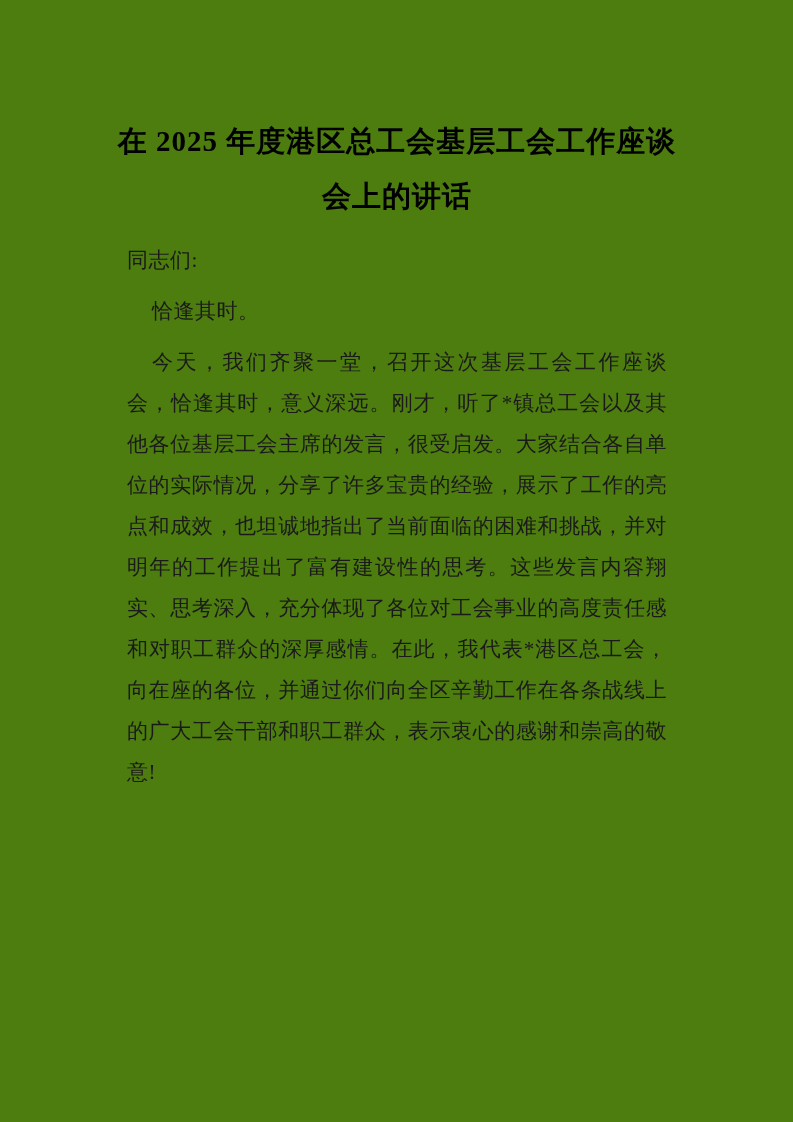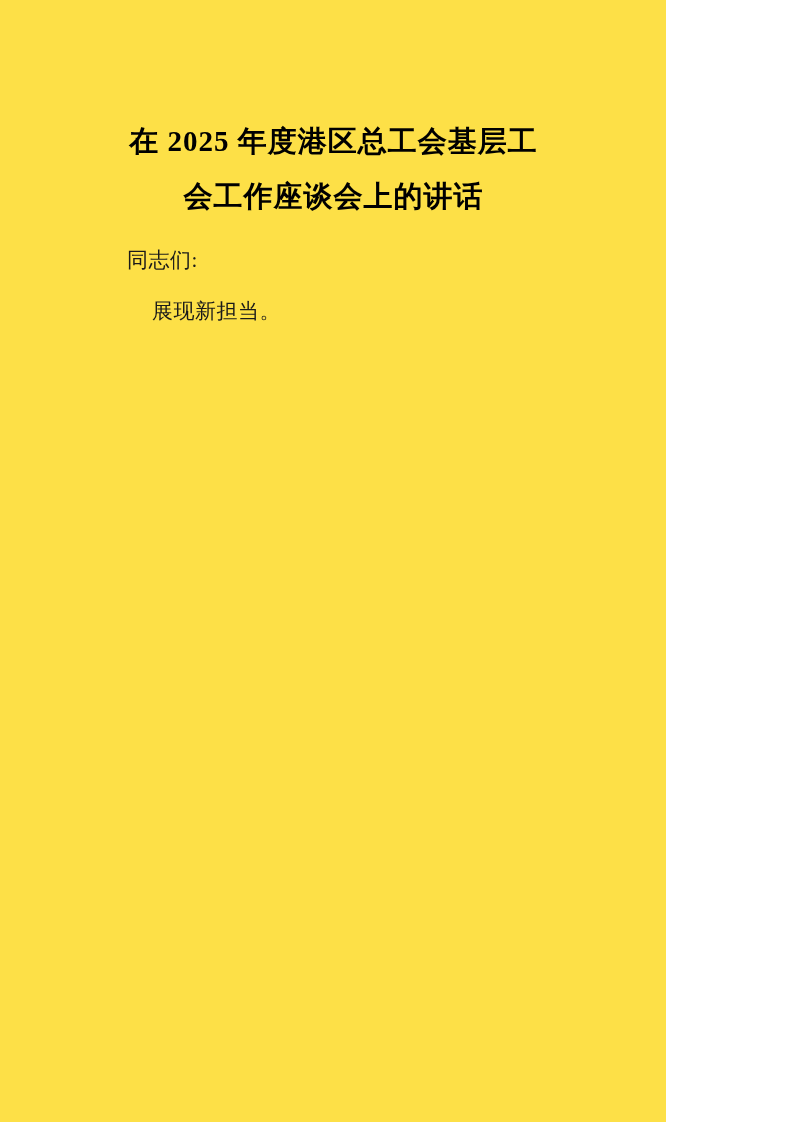--- a/index.html
+++ b/index.html
@@ -3,24 +3,24 @@
 <meta charset="utf-8">
 <style>
   html, body {
     margin: 0;
     padding: 0;
     background: #ffffff;
   }
   .page {
     position: relative;
     box-sizing: border-box;
-    width: 666px;
+    width: 793px;
     height: 1122px;
     margin: 0;
-    background: #fde047;
+    background: #4d7c0f;
     color: #000000;
     font-family: "Liberation Serif", "DejaVu Serif", serif;
     padding: 114px 116px 0 117px;
     overflow: hidden;
   }
   .doc-title {
     margin: 0 0 16px 0;
     font-size: 29px;
     line-height: 55px;
     font-weight: 700;
@@ -43,15 +43,16 @@
   }
 </style>
 </head>
 <body>
 
 <div class="page">
   <h1 class="doc-title">在 2025 年度港区总工会基层工会工作座谈会上的讲话</h1>
 
   <div class="doc-body">
     <p>同志们:</p>
-    <p class="indented">展现新担当。</p>
+    <p class="indented">恰逢其时。</p>
+    <p class="indented">今天，我们齐聚一堂，召开这次基层工会工作座谈会，恰逢其时，意义深远。刚才，听了*镇总工会以及其他各位基层工会主席的发言，很受启发。大家结合各自单位的实际情况，分享了许多宝贵的经验，展示了工作的亮点和成效，也坦诚地指出了当前面临的困难和挑战，并对明年的工作提出了富有建设性的思考。这些发言内容翔实、思考深入，充分体现了各位对工会事业的高度责任感和对职工群众的深厚感情。在此，我代表*港区总工会，向在座的各位，并通过你们向全区辛勤工作在各条战线上的广大工会干部和职工群众，表示衷心的感谢和崇高的敬意!</p>
   </div>
 </div>
 
 </body></html>

